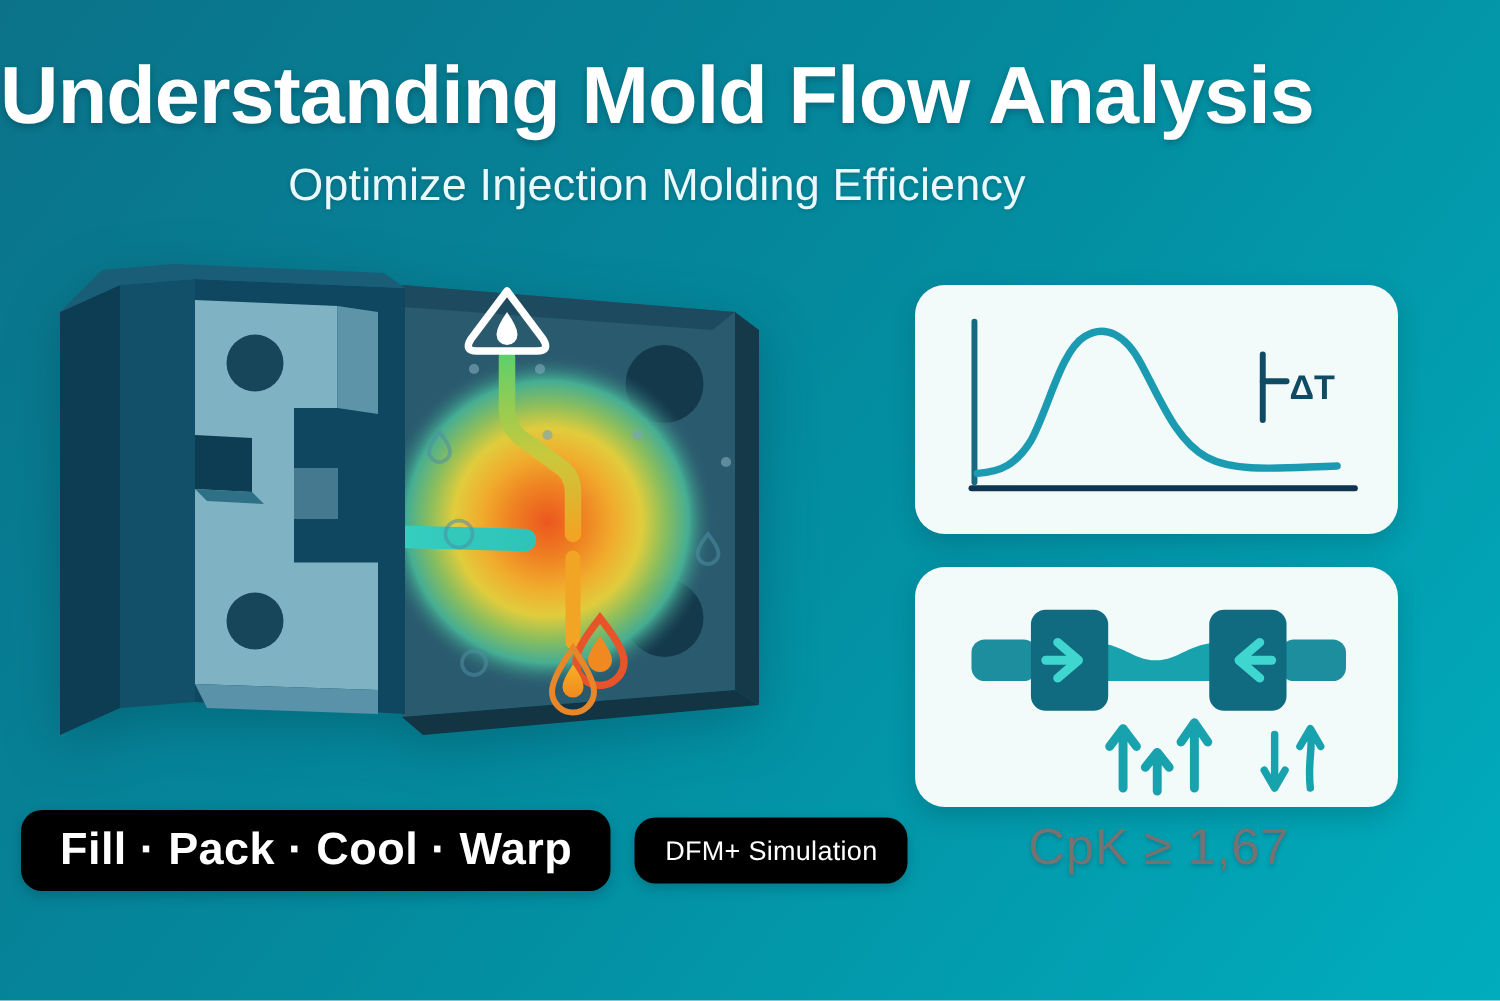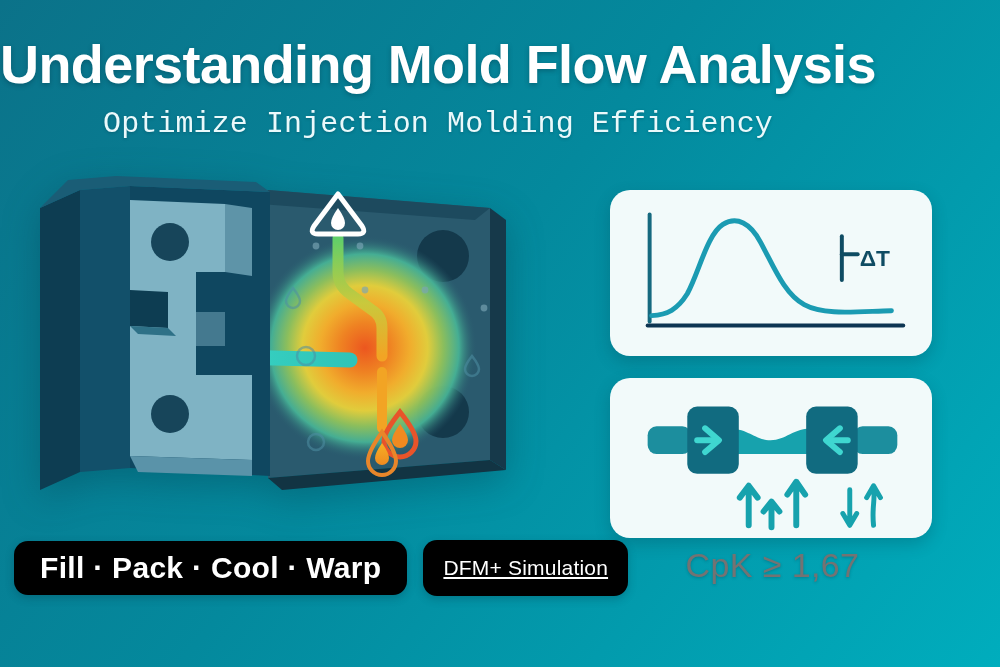--- a/index.html
+++ b/index.html
@@ -17,21 +17,20 @@
     margin-top:36px;
     font-size:54px; font-weight:bold; color:#ffffff;
     letter-spacing:-0.6px; line-height:1.06;
     text-shadow:0 2px 5px rgba(0,40,55,0.33);
   }
   #subtitle {
     margin-top:14px;
     font-size:30px; font-weight:400; color:#eaf9fb;
     letter-spacing:0.1px;
     text-shadow:0 1px 3px rgba(0,40,55,0.28);
-    font-family:Liberation Mono, monospace;
   }
 
   
   #mold-illustration { position:absolute; left:20px; top:160px; width:500px; height:360px; }
   #mold-illustration svg { display:block; width:500px; height:360px;
     filter:drop-shadow(0 10px 18px rgba(0,45,60,0.30)); }
 
   
   .card {
     position:absolute; left:610px; width:322px;
@@ -45,21 +44,21 @@
   
   #badge-row { position:absolute; left:14px; top:540px; display:flex; gap:16px; align-items:center; }
   .badge {
     background:#000000; color:#ffffff; border-radius:14px;
     display:flex; align-items:center; justify-content:center;
     box-shadow:0 3px 8px rgba(0,40,55,0.25);
     white-space:nowrap;
     text-align:right;
   }
   #badge-phases     { height:54px; padding:0 26px; font-size:30px; font-weight:bold; letter-spacing:0.3px; }
-  #badge-dfm        { height:56px; padding:0 20px; font-size:21px; font-weight:400; letter-spacing:0.2px;text-decoration:underline; }
+  #badge-dfm        { height:44px; padding:0 20px; font-size:18px; font-weight:400; letter-spacing:0.2px; }
 
   
   #cpk-label {
     position:absolute; left:610px; top:546px; width:325px;
     text-align:center; color:#737373;
     font-size:34px; font-weight:400; letter-spacing:0.4px;
     text-shadow:0 1px 3px rgba(0,40,55,0.26);
   }
 </style>
 </head>

